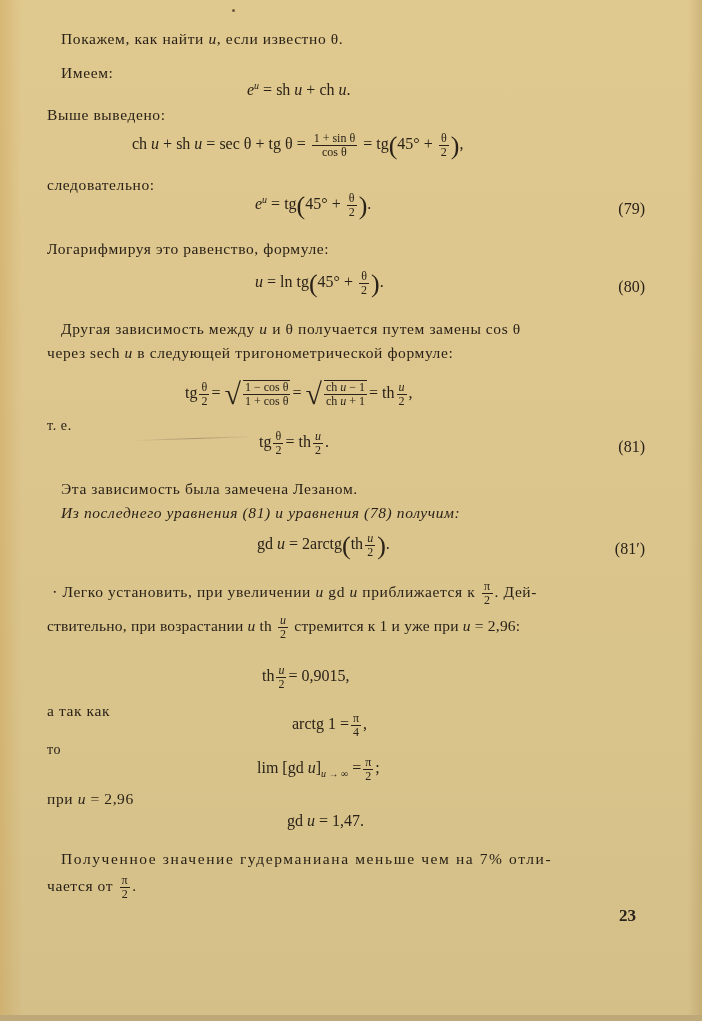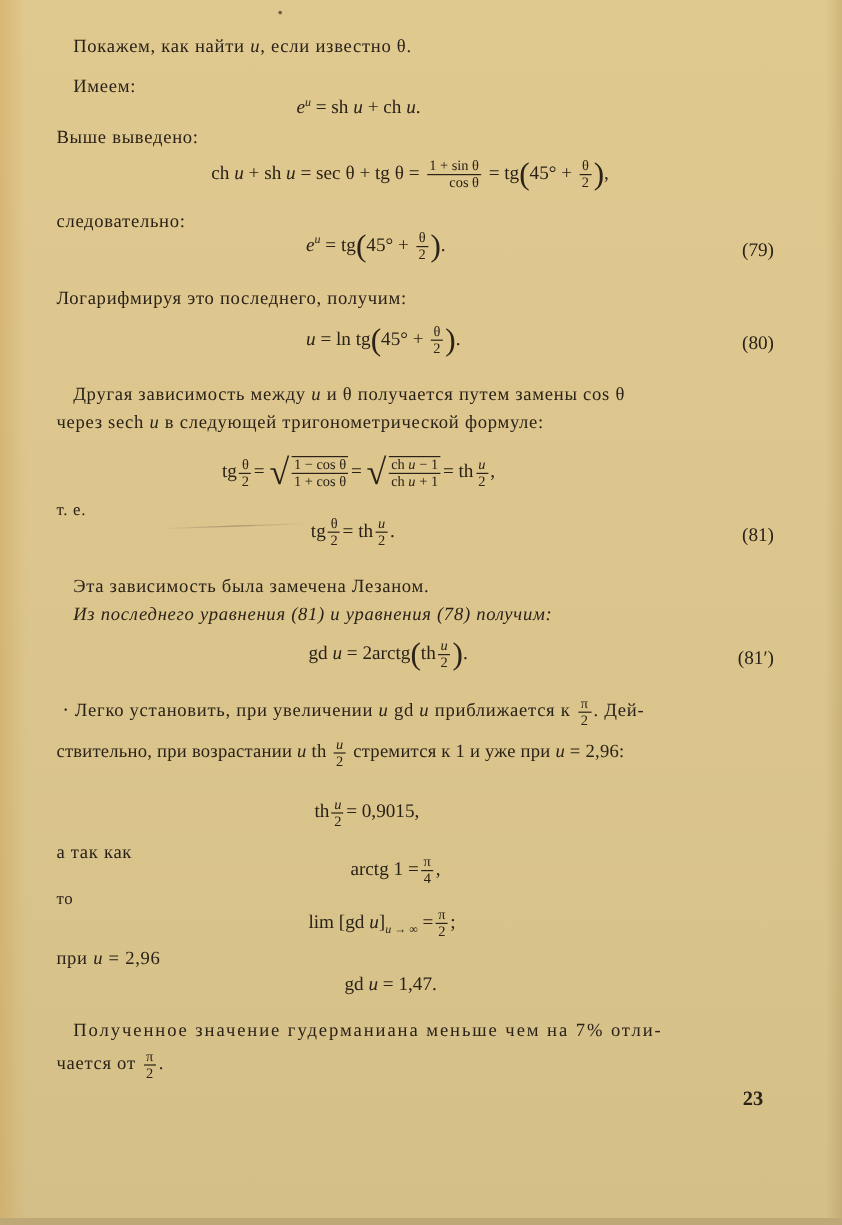--- a/index.html
+++ b/index.html
@@ -11,21 +11,21 @@
   }
   .edge-right { position:absolute; right:0; top:0; width:14px; height:1021px; background:linear-gradient(90deg, rgba(0,0,0,0), rgba(150,120,60,0.25)); }
   .edge-left { position:absolute; left:0; top:0; width:22px; height:1021px; background:linear-gradient(90deg, rgba(200,150,70,0.35), rgba(0,0,0,0)); }
   .edge-bottom { position:absolute; left:0; bottom:0; width:702px; height:6px; background:#bfa878; }
   .page { position:absolute; left:47px; top:0; width:590px; }
   .line { position:absolute; font-size:15.5px; white-space:nowrap; letter-spacing:0.6px; }
   .ind { left:14px; }
   .eq { position:absolute; font-size:16px; white-space:nowrap; }
   .eqnum { position:absolute; right:-8px; font-size:16px; }
   i { font-style:italic; }
-  .frac { display:inline-block; vertical-align:middle; text-align:right; font-size:12px; line-height:13px; margin:0 2px; }
+  .frac { display:inline-block; vertical-align:middle; text-align:center; font-size:12px; line-height:13px; margin:0 2px; }
   .frac .num { display:block; border-bottom:1px solid #2a2218; padding:0 2px; }
   .frac .den { display:block; padding:0 2px; }
   .paren { font-size:26px; vertical-align:middle; line-height:20px; }
   .sqrt { font-size:30px; vertical-align:middle; line-height:20px; }
   .over { border-top:1px solid #2a2218; }
   .pagenum { position:absolute; font-weight:bold; font-size:17px; }
   .dot { position:absolute; width:3px; height:3px; background:#6a5a40; border-radius:50%; }
   .scratch { position:absolute; height:1px; background:linear-gradient(90deg, rgba(120,100,80,0), rgba(120,100,80,0.5), rgba(120,100,80,0)); transform:rotate(-2deg); }
 </style>
 </head>
@@ -44,36 +44,36 @@
   </div>
 
   <div class="line ind" style="top:64px;">Имеем:</div>
 
   <div class="eq" style="left:200px;top:80px;">
     <i>e</i><sup style="font-size:10px;"><i>u</i></sup> = sh <i>u</i> + ch <i>u</i>.
   </div>
 
   <div class="line" style="top:106px;left:0;">Выше выведено:</div>
 
-  <div class="eq" style="left:85px;top:132px;margin-left:44px;">
+  <div class="eq" style="left:85px;top:132px;">
     ch <i>u</i> + sh <i>u</i> = sec <span>θ</span> + tg <span>θ</span> =
     <span class="frac"><span class="num">1 + sin θ</span><span class="den">cos θ</span></span>
     = tg<span class="paren">(</span>45° +
     <span class="frac"><span class="num">θ</span><span class="den">2</span></span><span class="paren">)</span>,
   </div>
 
   <div class="line" style="top:176px;left:0;">следовательно:</div>
 
   <div class="eq" style="left:208px;top:192px;">
     <i>e</i><sup style="font-size:10px;"><i>u</i></sup> = tg<span class="paren">(</span>45° +
     <span class="frac"><span class="num">θ</span><span class="den">2</span></span><span class="paren">)</span>.
   </div>
   <div class="eqnum" style="top:200px;">(79)</div>
 
-  <div class="line" style="top:240px;left:0;">Логарифмируя это последнего, получим:</div>
+  <div class="line" style="top:240px;left:0;">Логарифмируя это равенство, формуле:</div>
 
   <div class="eq" style="left:208px;top:270px;">
     <i>u</i> = ln tg<span class="paren">(</span>45° +
     <span class="frac"><span class="num">θ</span><span class="den">2</span></span><span class="paren">)</span>.
   </div>
   <div class="eqnum" style="top:278px;">(80)</div>
 
   <div class="line ind" style="top:320px;">
     Другая зависимость между <i>u</i> и <span>θ</span> получается путем замены cos <span>θ</span>
   </div>

